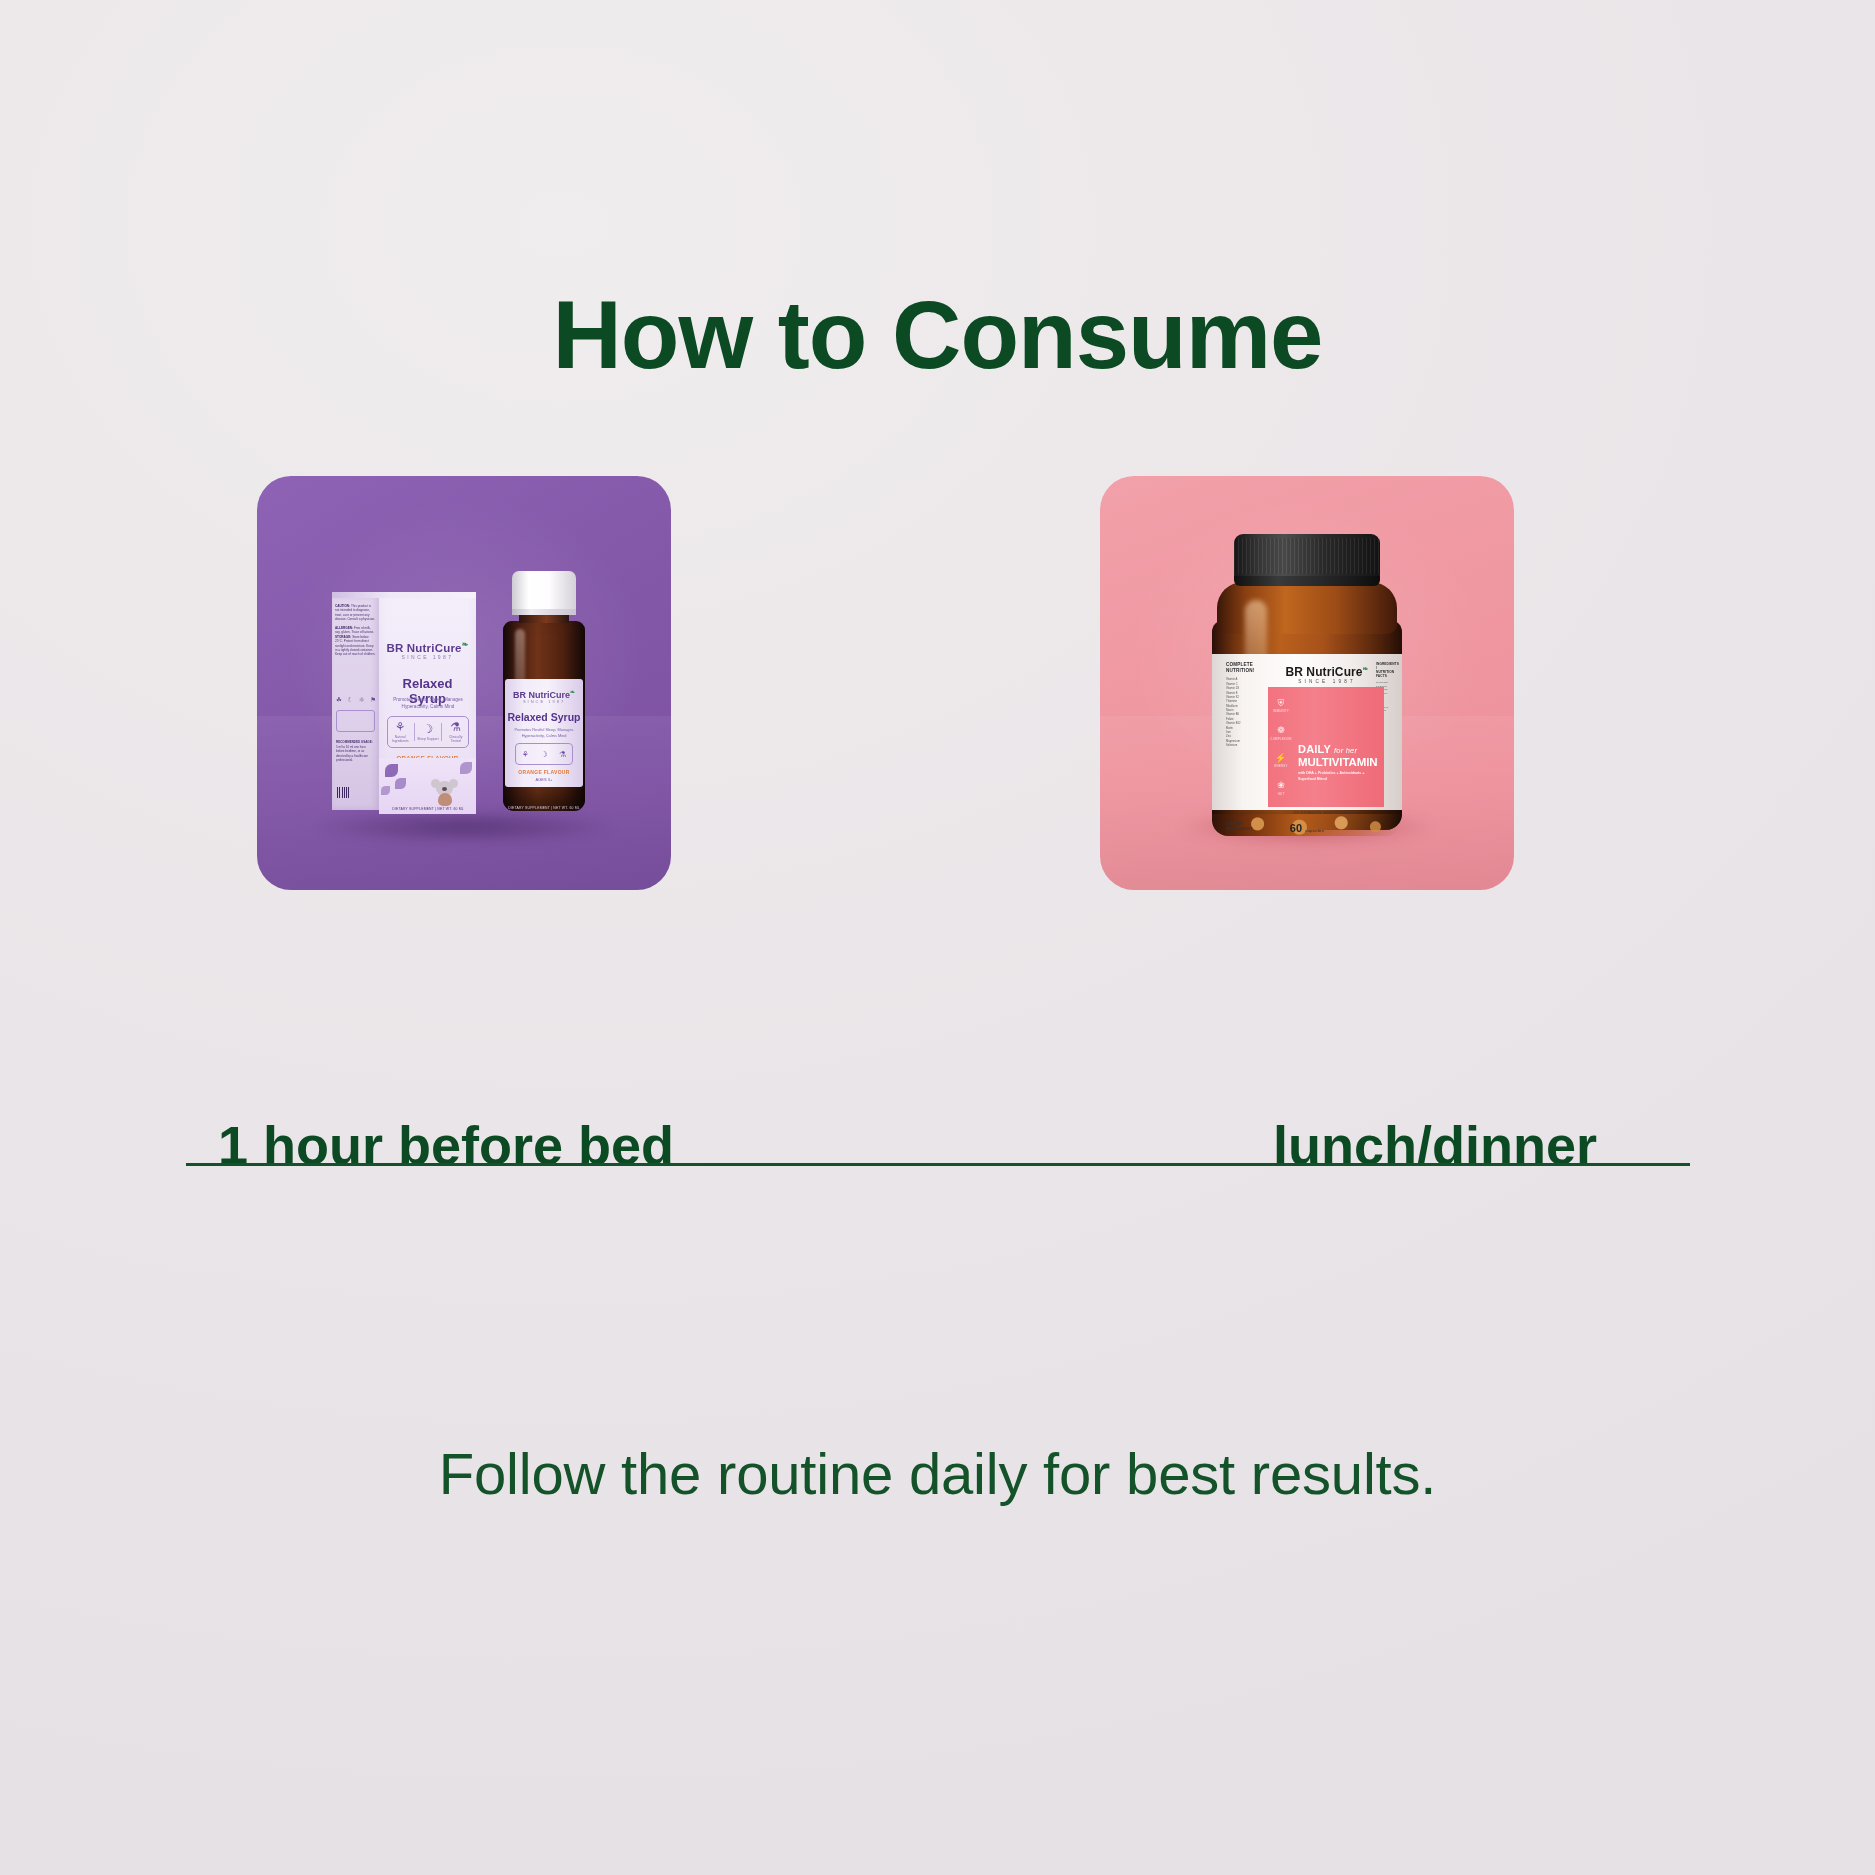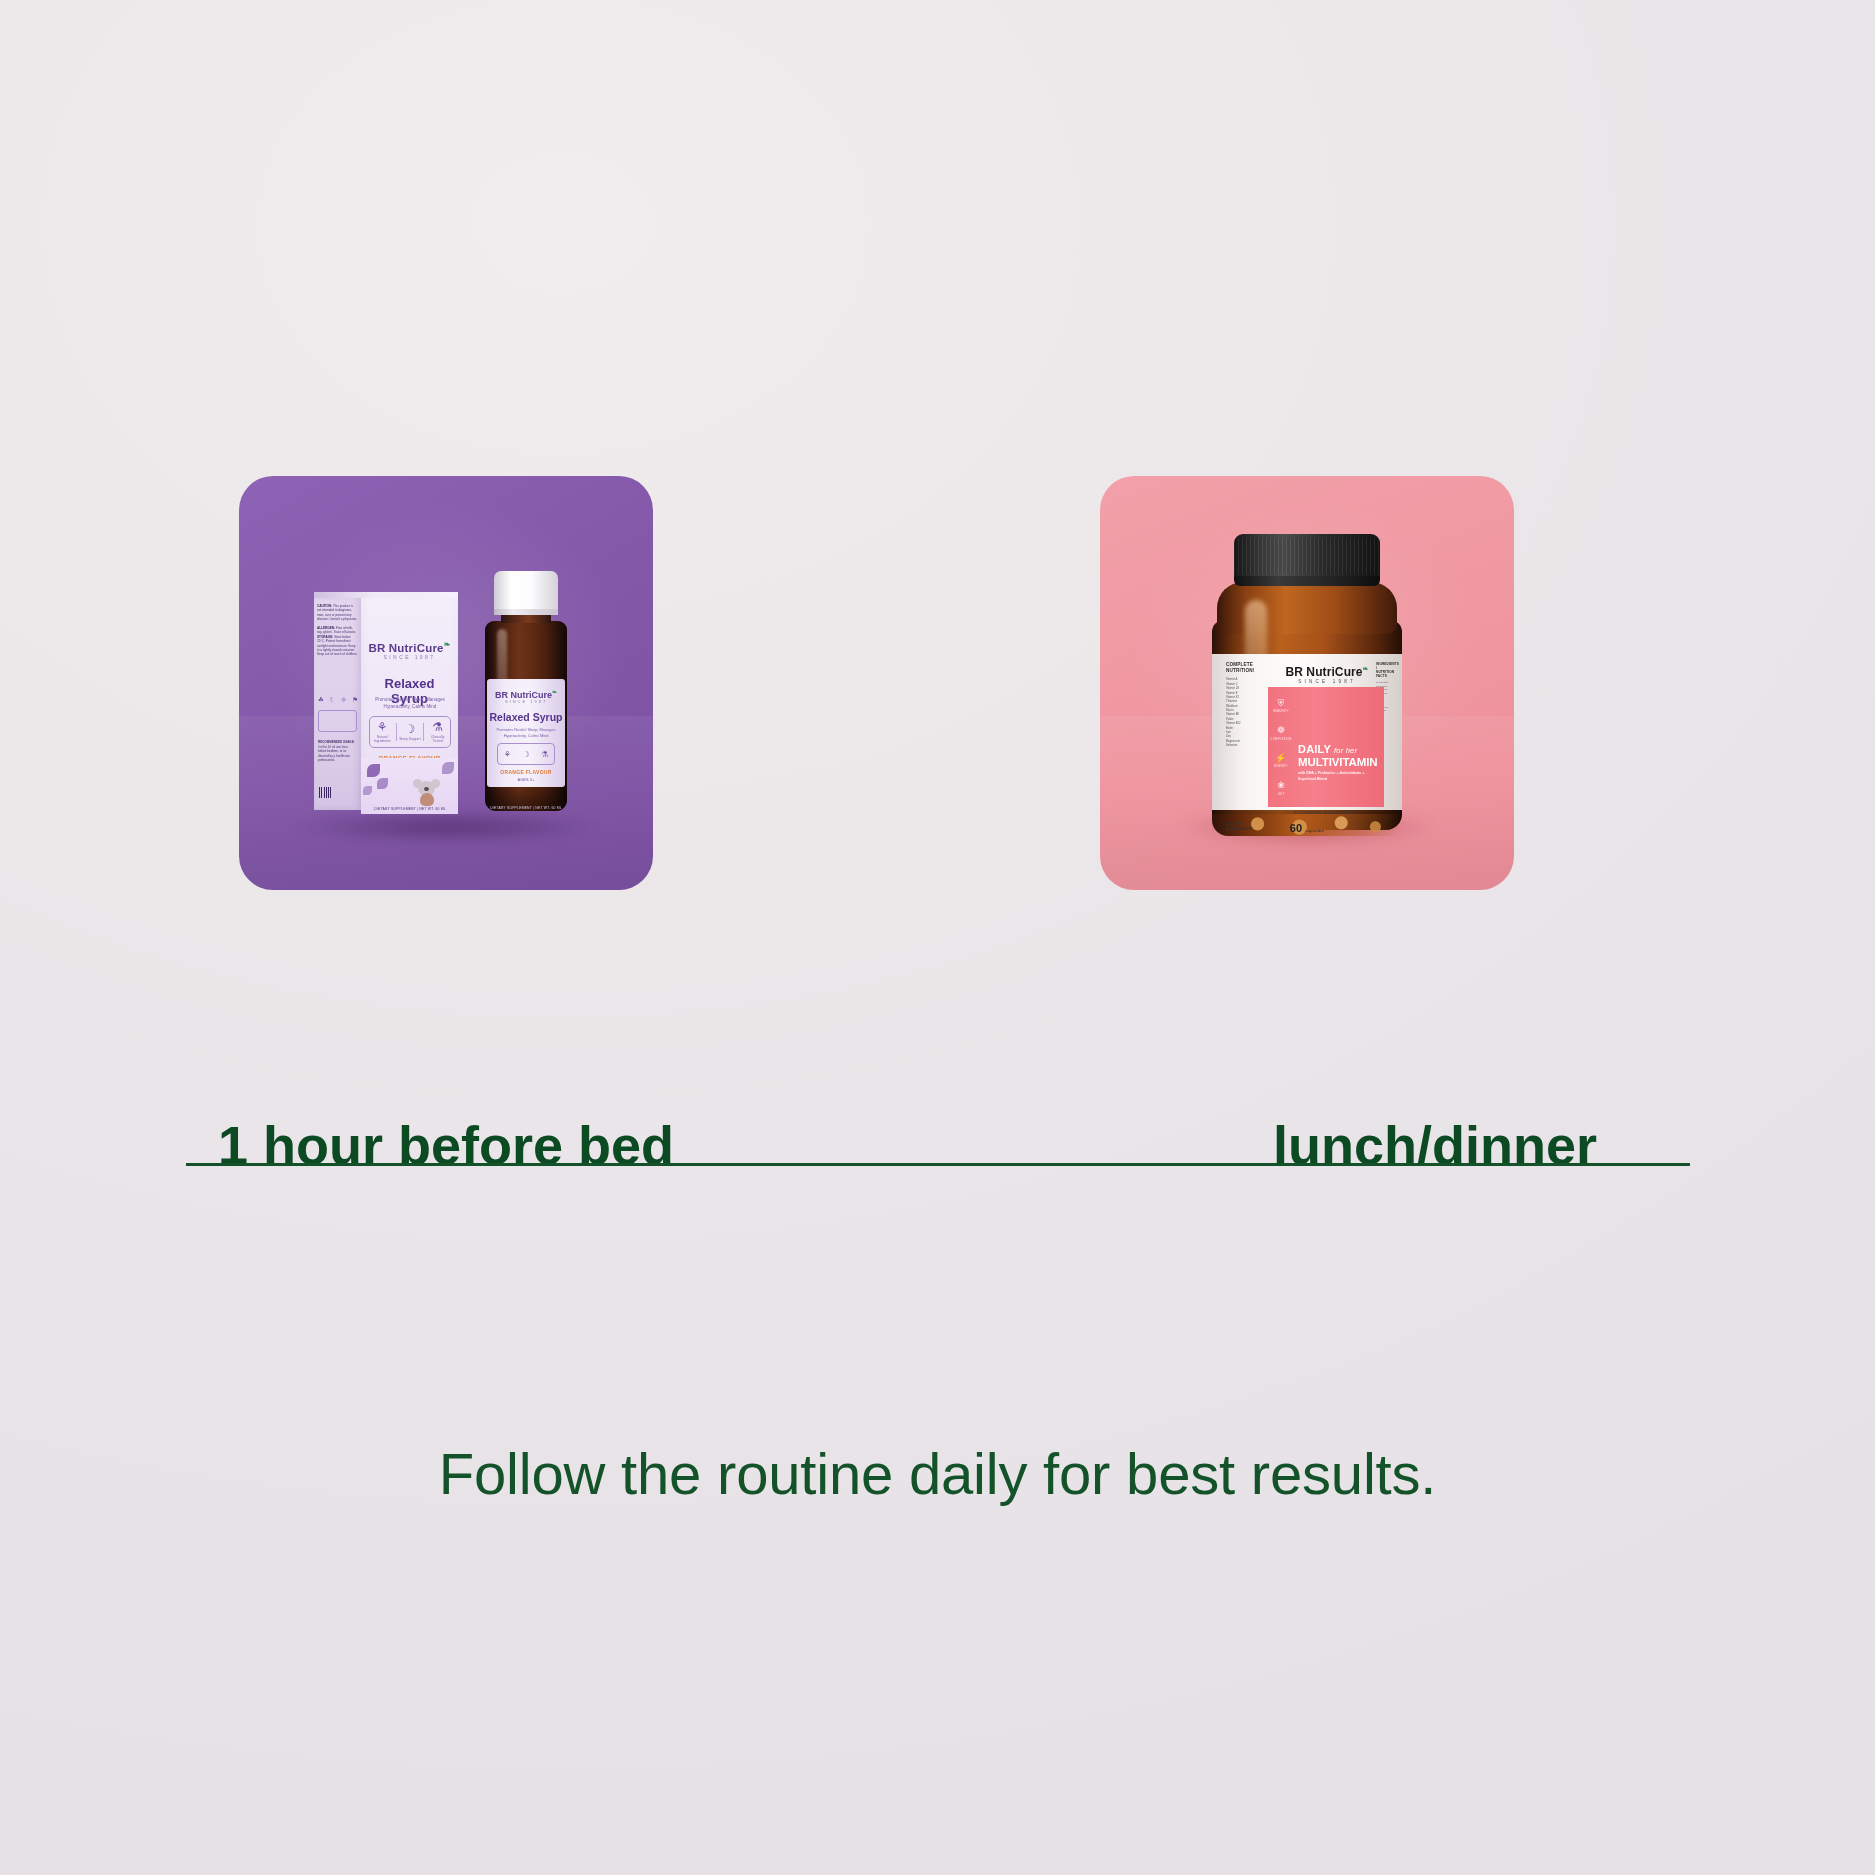--- a/index.html
+++ b/index.html
@@ -21,21 +21,21 @@
     color:#0c4a23;
     line-height:1.05;
   }
 
   
   .cards { position:absolute; top:476px; left:0; width:1875px; height:420px; }
   .card {
     position:absolute; top:0; width:414px; height:414px;
     border-radius:34px; overflow:hidden;
   }
-  .card.left  { left:239px; background:linear-gradient(150deg,#8e62b4 0%,#8358a9 48%,#7c51a2 100%); }
+  .card.left  { left:257px; background:linear-gradient(150deg,#8e62b4 0%,#8358a9 48%,#7c51a2 100%); }
   .card.right { left:1100px; background:linear-gradient(160deg,#f2a0a9 0%,#ef96a0 55%,#ed8f9b 100%); }
 
   
   .floor {
     position:absolute; left:0; right:0; bottom:0; height:42%;
     background:linear-gradient(180deg, rgba(255,255,255,0.055) 0%, rgba(255,255,255,0.02) 40%, rgba(0,0,0,0.05) 100%);
   }
   .vignette {
     position:absolute; inset:0;
     background:radial-gradient(ellipse 70% 60% at 50% 42%, rgba(255,255,255,0.10) 0%, rgba(255,255,255,0) 62%);
@@ -321,20 +321,21 @@
   .footer {
     position:absolute; top:1440px; left:0; width:1875px; text-align:center;
     font-size:58px; font-weight:400; color:#14532a; letter-spacing:-.2px;
   }
 </style>
 </head>
 <body>
 
 <div class="page">
 
+  <div class="title">How to Consume</div>
 
   <div class="cards">
 
     <div class="card left">
       <div class="vignette"></div>
       <div class="floor"></div>
 
       <div class="syrup-scene">
         <div class="ground-shadow"></div>
 

